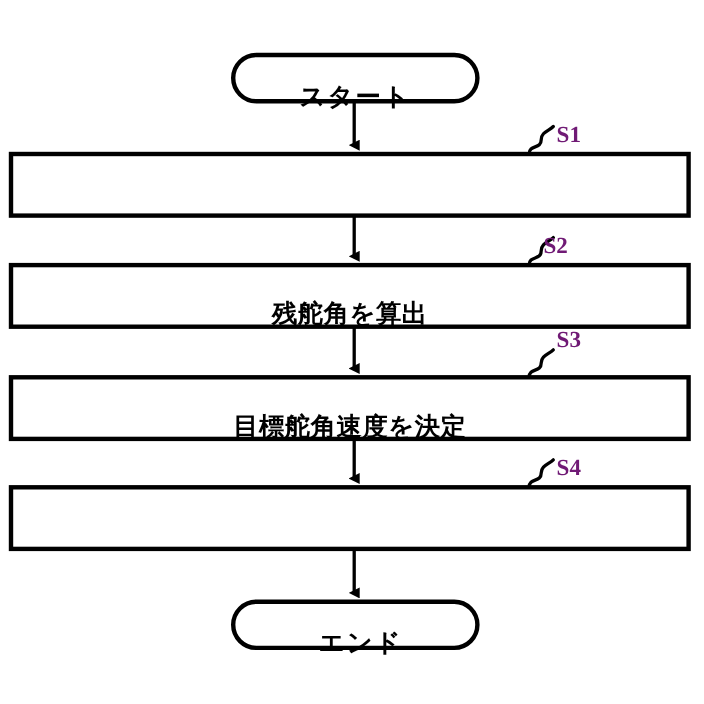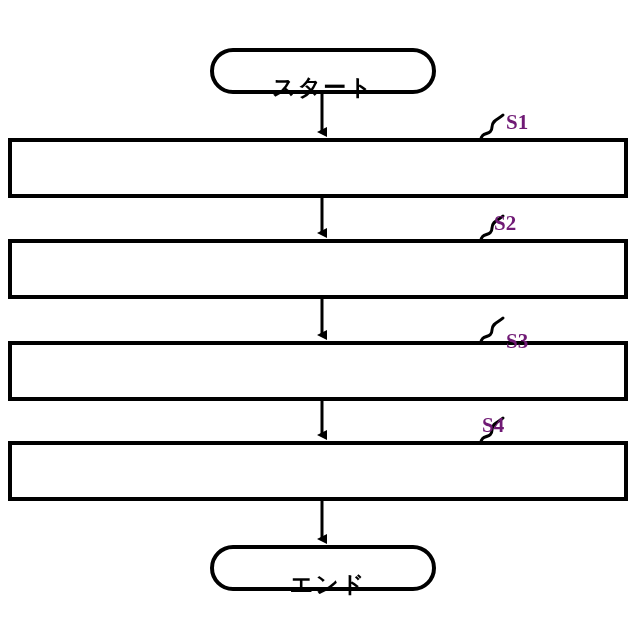--- a/index.html
+++ b/index.html
@@ -88,26 +88,28 @@
     <path d="M 481 443 C 481 434, 492 439, 492 430 C 492 423, 499 422, 503 418" fill="none" stroke="#000000" stroke-width="3" stroke-linecap="round"></path>
 
     <line x1="322" y1="499" x2="322" y2="539" stroke="#000000" stroke-width="3" marker-end="url(#arrowhead)"></line>
 
     <rect x="212" y="547" width="222" height="42" rx="21" ry="21" fill="#ffffff" stroke="#000000" stroke-width="4"></rect>
   </svg>
 
   <div class="node-text terminal-text" style="left:212px; top:50px; width:222px; height:42px;">スタート</div>
 
 
+  <div class="node-text" style="left:10px; top:241px; width:616px; height:56px;">残舵角を算出</div>
 
+  <div class="node-text" style="left:10px; top:343px; width:616px; height:56px;">目標舵角速度を決定</div>
 
 
   <div class="node-text terminal-text" style="left:212px; top:547px; width:232px; height:42px;">エンド</div>
 
   <div class="step-label" style="left:506px; top:110px;">S1</div>
 
   <div class="step-label" style="left:494px; top:211px;">S2</div>
 
-  <div class="step-label" style="left:506px; top:329px;">S3</div>
+  <div class="step-label" style="left:506px; top:296px;">S3</div>
 
-  <div class="step-label" style="left:482px; top:413px;">S4</div>
+  <div class="step-label" style="left:506px; top:413px;">S4</div>
 
 </div>
 
 </body></html>

